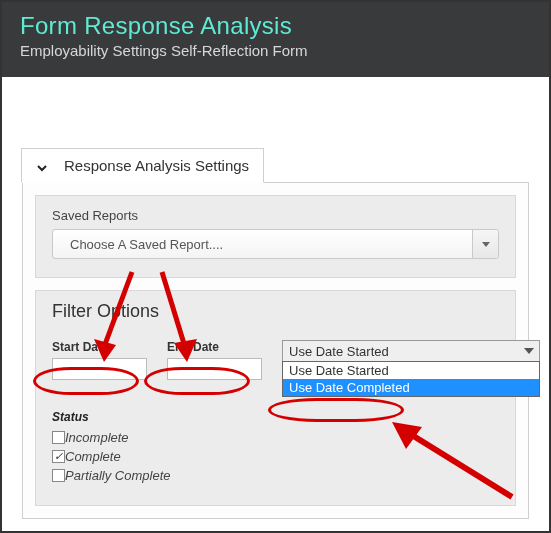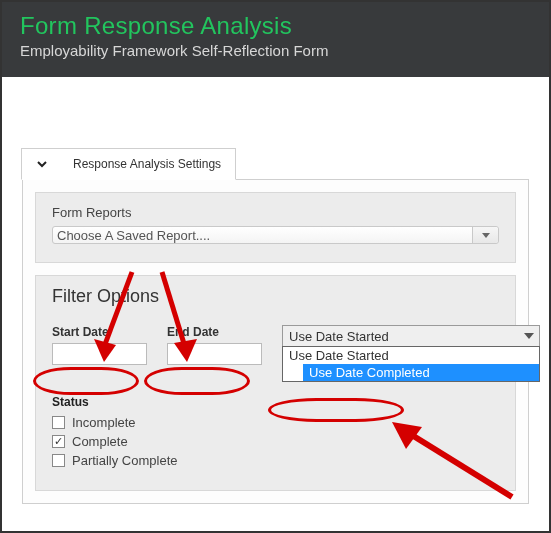--- a/index.html
+++ b/index.html
@@ -12,48 +12,48 @@
     border: 2px solid #333;
   }
   .header {
     background: #383a3c;
     color: #fff;
     padding: 10px 18px 18px 18px;
   }
   .header-title {
     font-size: 24px;
     font-weight: 300;
-    color: #22c55e;
+    color: #5eead4;
     letter-spacing: 0.3px;
   }
   .header-sub {
     font-size: 15px;
     font-weight: 300;
     color: #d7d7d7;
     margin-top: 2px;
   }
   .content {
     padding: 70px 20px 20px 20px;
     position: relative;
   }
   .panel {
     border: 1px solid #cfcfcf;
     background: #fdfdfd;
   }
   .tab {
     display: inline-flex;
     align-items: center;
-    gap: 25px;
+    gap: 16px;
     background: #fff;
     border: 1px solid #cfcfcf;
     border-bottom-color: #fff;
     position: relative;
     top: 1px;
     padding: 8px 14px;
-    font-size: 12px;
+    font-size: 15px;
     color: #333;
     margin-left: -1px;
     text-align: right;
   }
   .tab .chev {
     width: 12px;
     height: 12px;
     display: inline-block;
   }
   .well {
@@ -63,27 +63,27 @@
     padding: 12px 16px 18px 16px;
   }
   .label {
     font-size: 13px;
     color: #444;
     margin-bottom: 6px;
   }
   .select {
     display: flex;
     align-items: center;
-    height: 18px;
+    height: 30px;
     background: linear-gradient(#fff,#f4f4f4);
     border: 1px solid #c9c9c9;
     border-radius: 3px;
     font-size: 13px;
     color: #555;
-    padding: 0 4px;
+    padding: 0 17px;
     position: relative;
   }
   .select .arrow-btn {
     position: absolute;
     right: 0;
     top: 0;
     bottom: 0;
     width: 26px;
     border-left: 1px solid #c9c9c9;
     background: linear-gradient(#f6f6f6,#e8e8e8);
@@ -161,35 +161,35 @@
     font-size: 13px;
     margin-top: 21px;
   }
   .dropdown-list .opt {
     padding: 1px 6px;
     color: #333;
   }
   .dropdown-list .opt.hover {
     background: #1e90ff;
     color: #fff;
-    margin-left: 20px;
   }
   .status-block {
     margin-top: 30px;
+    font-style: italic;
   }
   .status-title {
     font-size: 12px;
     font-weight: bold;
     color: #222;
     margin-bottom: 6px;
   }
   .chk-row {
     display: flex;
     align-items: center;
-    gap: 7px;
+    gap: 0;
     font-size: 13px;
     color: #444;
     margin-bottom: 4px;
   }
   .chk {
     width: 13px;
     height: 13px;
     border: 1px solid #888;
     background: #fff;
     display: inline-flex;
@@ -213,38 +213,38 @@
   .red-arrow {
     position: absolute;
     pointer-events: none;
   }
 </style>
 </head>
 <body>
 
 <div class="header">
   <div class="header-title">Form Response Analysis</div>
-  <div class="header-sub">Employability Framework Self-Reflection Form</div>
+  <div class="header-sub">Employability Settings Self-Reflection Form</div>
 </div>
 
 <div class="content">
 
   <div class="tab">
     <span class="chev">
       <svg viewBox="0 0 12 12">
           <path d="M2 4 L6 8 L10 4" stroke="#222" stroke-width="2" fill="none"></path>
         </svg>
     </span>
     <span>Response Analysis Settings</span>
   </div>
 
   <div class="panel">
 
     <div class="well">
-      <div class="label">Form Reports</div>
+      <div class="label">Saved Reports</div>
       <div class="select">
         <span>Choose A Saved Report....</span>
         <span class="arrow-btn">
             <span class="arrow-down"></span>
           </span>
       </div>
     </div>
 
     <div class="filter-section">
       <div class="filter-title">Filter Options</div>

